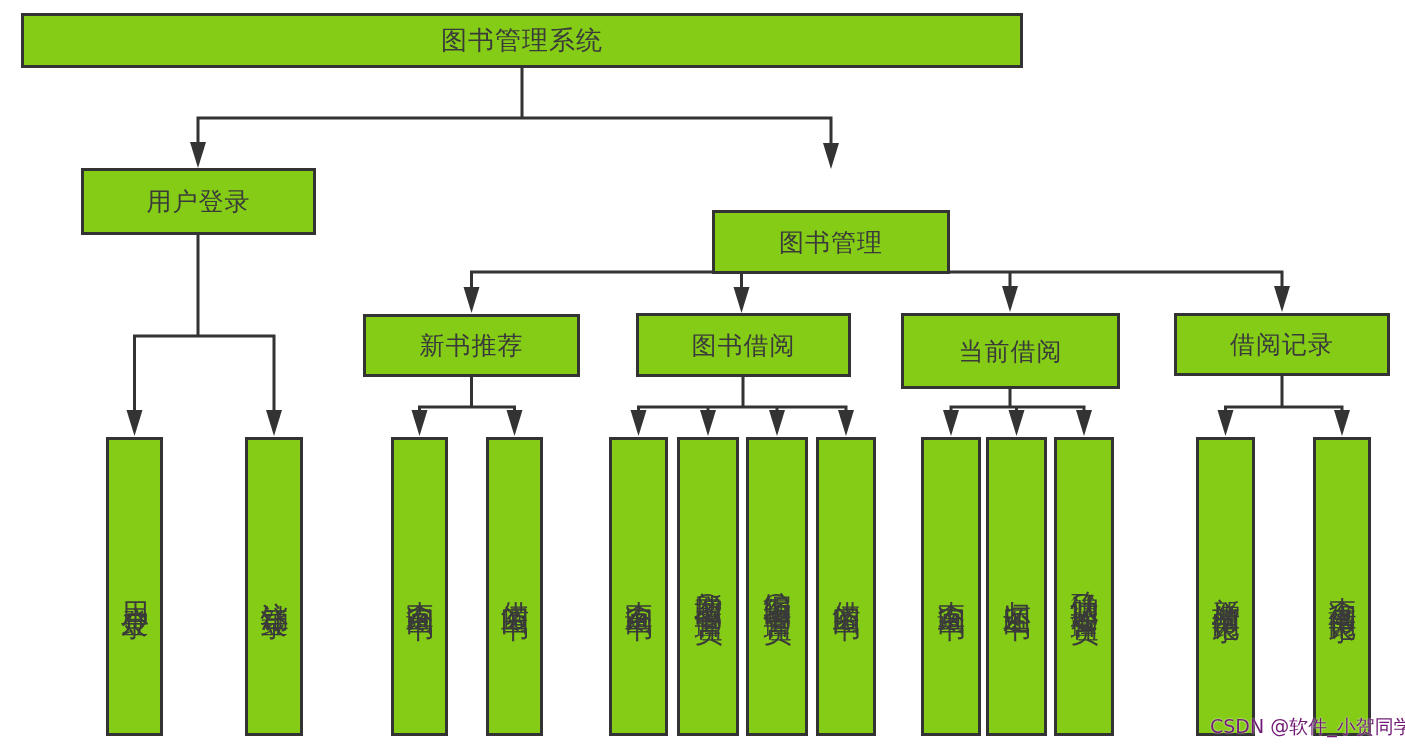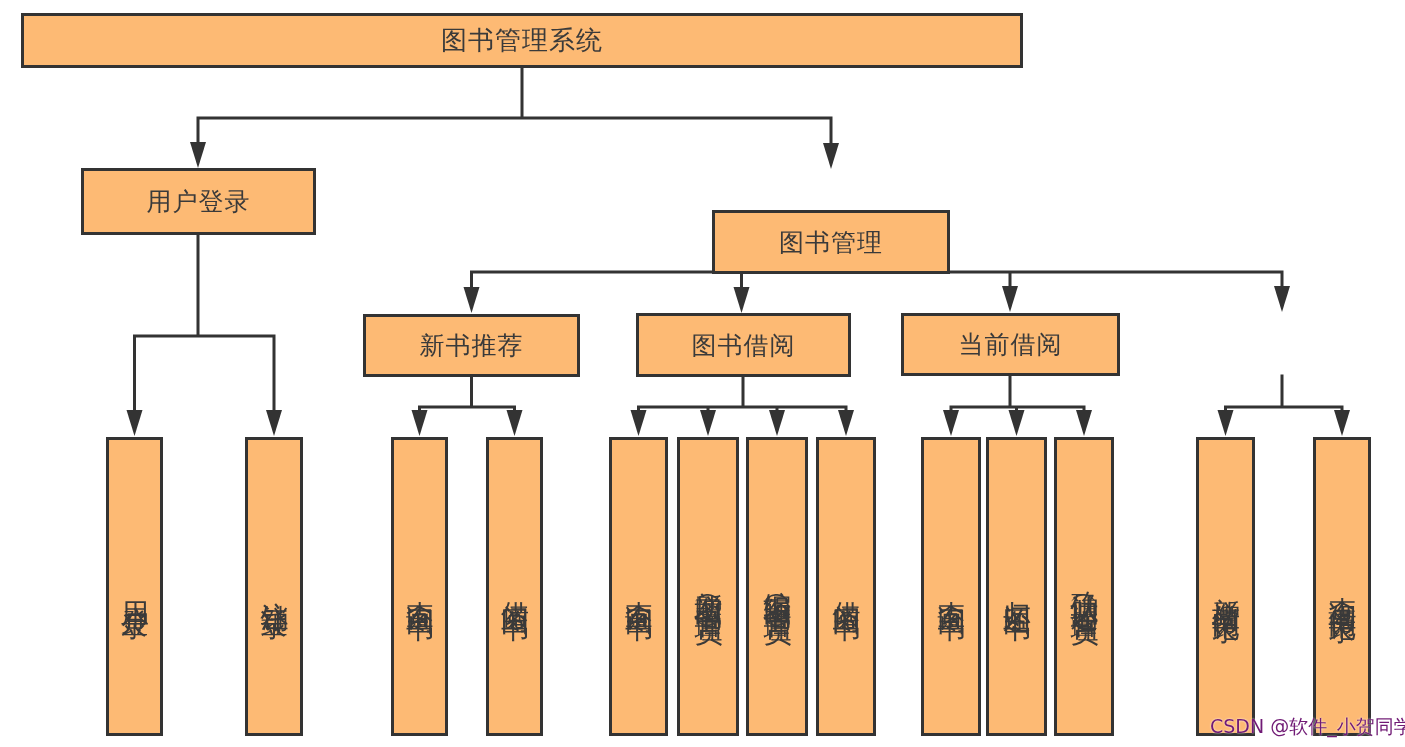--- a/index.html
+++ b/index.html
@@ -8,21 +8,21 @@
     width: 1405px; height: 747px;
     background: #ffffff;
     font-family: "DejaVu Sans", "Liberation Sans", sans-serif;
     overflow: hidden;
   }
   svg.connectors { position: absolute; left: 0; top: 0; z-index: 1; }
   .node {
     position: absolute;
     box-sizing: border-box;
     border: 3px solid #333333;
-    background: #fdba74;
+    background: #84cc16;
     display: flex;
     align-items: center;
     justify-content: center;
     color: #3a3a3a;
     z-index: 2;
   }
   .node.h span { font-size: 25px; letter-spacing: 1px; white-space: nowrap; }
   .node.root span { font-size: 26px; }
   .node.v span {
     writing-mode: vertical-rl;
@@ -30,21 +30,21 @@
     font-size: 28px;
     line-height: 1;
     letter-spacing: 4px;
   }
   
   .n-root            { left: 21px;   top: 13px;  width: 1002px; height: 55px; }
   .n-user-login      { left: 81px;   top: 168px; width: 235px;  height: 67px; }
   .n-book-mgmt       { left: 712px;  top: 169px; width: 238px;  height: 64px; margin-top: 41px; }
   .n-new-books       { left: 363px;  top: 314px; width: 217px;  height: 63px; text-align: center; }
   .n-book-borrow     { left: 636px;  top: 313px; width: 215px;  height: 64px; }
-  .n-current-borrow  { left: 901px;  top: 313px; width: 219px;  height: 63px; }
+  .n-current-borrow  { left: 901px;  top: 313px; width: 219px;  height: 76px; }
   .n-borrow-records  { left: 1174px; top: 313px; width: 216px;  height: 63px; }
   
   .node.v { top: 437px; height: 299px; }
   .n-leaf-user-login { left: 106px;  width: 57px; }
   .n-leaf-logout     { left: 245px;  width: 58px; }
   .n-leaf-nb-query   { left: 391px;  width: 57px; }
   .n-leaf-nb-borrow  { left: 486px;  width: 57px; }
   .n-leaf-bb-query   { left: 609px;  width: 59px; }
   .n-leaf-bb-add     { left: 677px;  width: 62px; }
   .n-leaf-bb-edit    { left: 746px;  width: 62px; }
@@ -123,20 +123,23 @@
 
   <div class="node h n-new-books">
     <span>新书推荐</span>
   </div>
   <div class="node h n-book-borrow">
     <span>图书借阅</span>
   </div>
   <div class="node h n-current-borrow">
     <span>当前借阅</span>
   </div>
+  <div class="node h n-borrow-records">
+    <span>借阅记录</span>
+  </div>
 
   <div class="node v n-leaf-user-login">
     <span>用户登录</span>
   </div>
   <div class="node v n-leaf-logout">
     <span>注销登录</span>
   </div>
   <div class="node v n-leaf-nb-query">
     <span>查询图书</span>
   </div>

